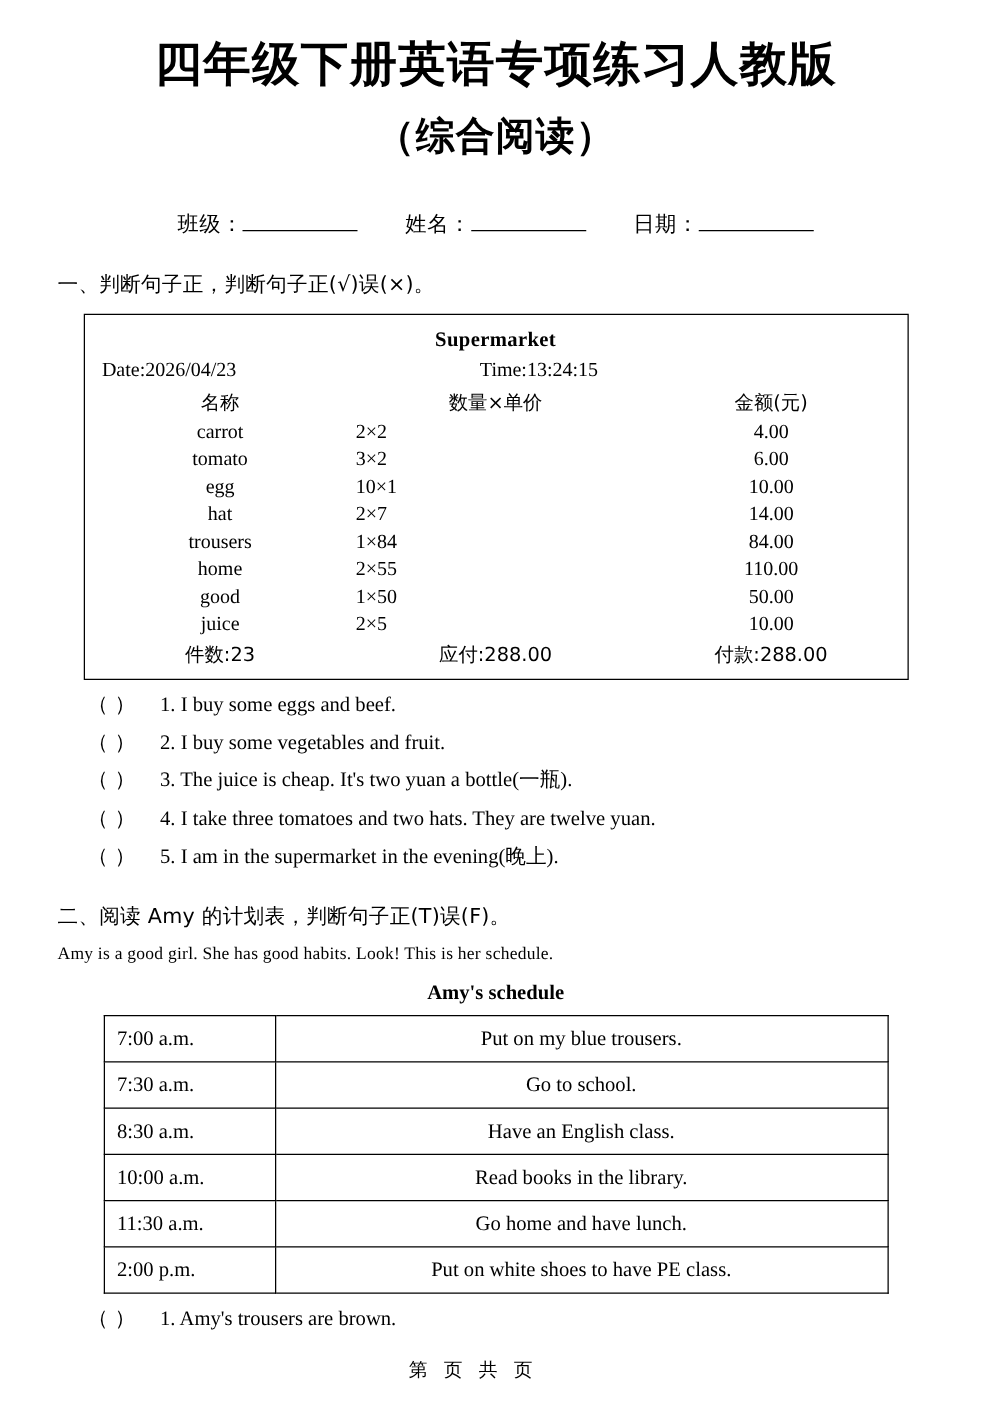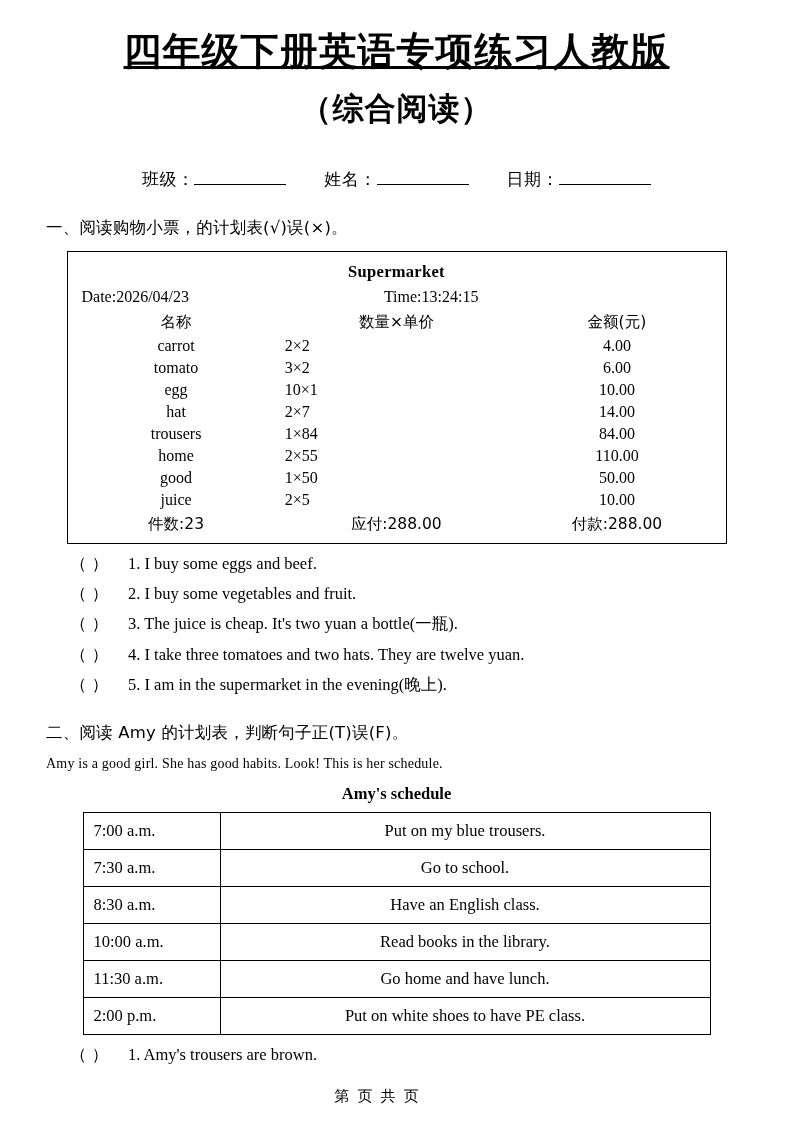--- a/index.html
+++ b/index.html
@@ -23,21 +23,20 @@
     position: relative;
   }
   .title-main {
     text-align: center;
     font-family: "DejaVu Sans", sans-serif;
     font-weight: bold;
     font-size: 38px;
     letter-spacing: 1px;
     line-height: 1.25;
     margin-top: 6px;
-    text-decoration: underline;
   }
   .title-sub {
     text-align: center;
     font-family: "DejaVu Sans", sans-serif;
     font-weight: bold;
     font-size: 31px;
     letter-spacing: 1px;
     margin-top: 12px;
   }
   .info-line {
@@ -165,41 +164,41 @@
   .stable td.act {
     text-align: center;
   }
   .footer {
     position: absolute;
     bottom: 16px;
     left: 0;
     width: 755px;
     text-align: center;
     font-size: 15px;
-    font-family: Liberation Sans, sans-serif;
+    font-family: Liberation Mono, monospace;
     letter-spacing: 2px;
   }
 </style>
 </head>
 <body>
 
 <div class="page">
 
   <div class="title-main">四年级下册英语专项练习人教版</div>
   <div class="title-sub">（综合阅读）</div>
 
   <div class="info-line">
     <span class="field"><span>班级：</span><span class="blank b1"></span></span>
     <span class="gap-sm"></span>
     <span class="field"><span>姓名：</span><span class="blank b2"></span></span>
     <span class="gap-sm"></span>
     <span class="field"><span>日期：</span><span class="blank b3"></span></span>
   </div>
 
-  <div class="section-head">一、阅读购物小票，的计划表(√)误(×)。</div>
+  <div class="section-head">一、判断句子正，判断句子正(√)误(×)。</div>
 
   <div class="receipt">
     <div class="receipt-title">Supermarket</div>
     <div class="receipt-datetime">
       <div class="date">Date:2026/04/23</div>
       <div class="time">Time:13:24:15</div>
     </div>
     <table class="rtable">
       <thead>
         <tr>

